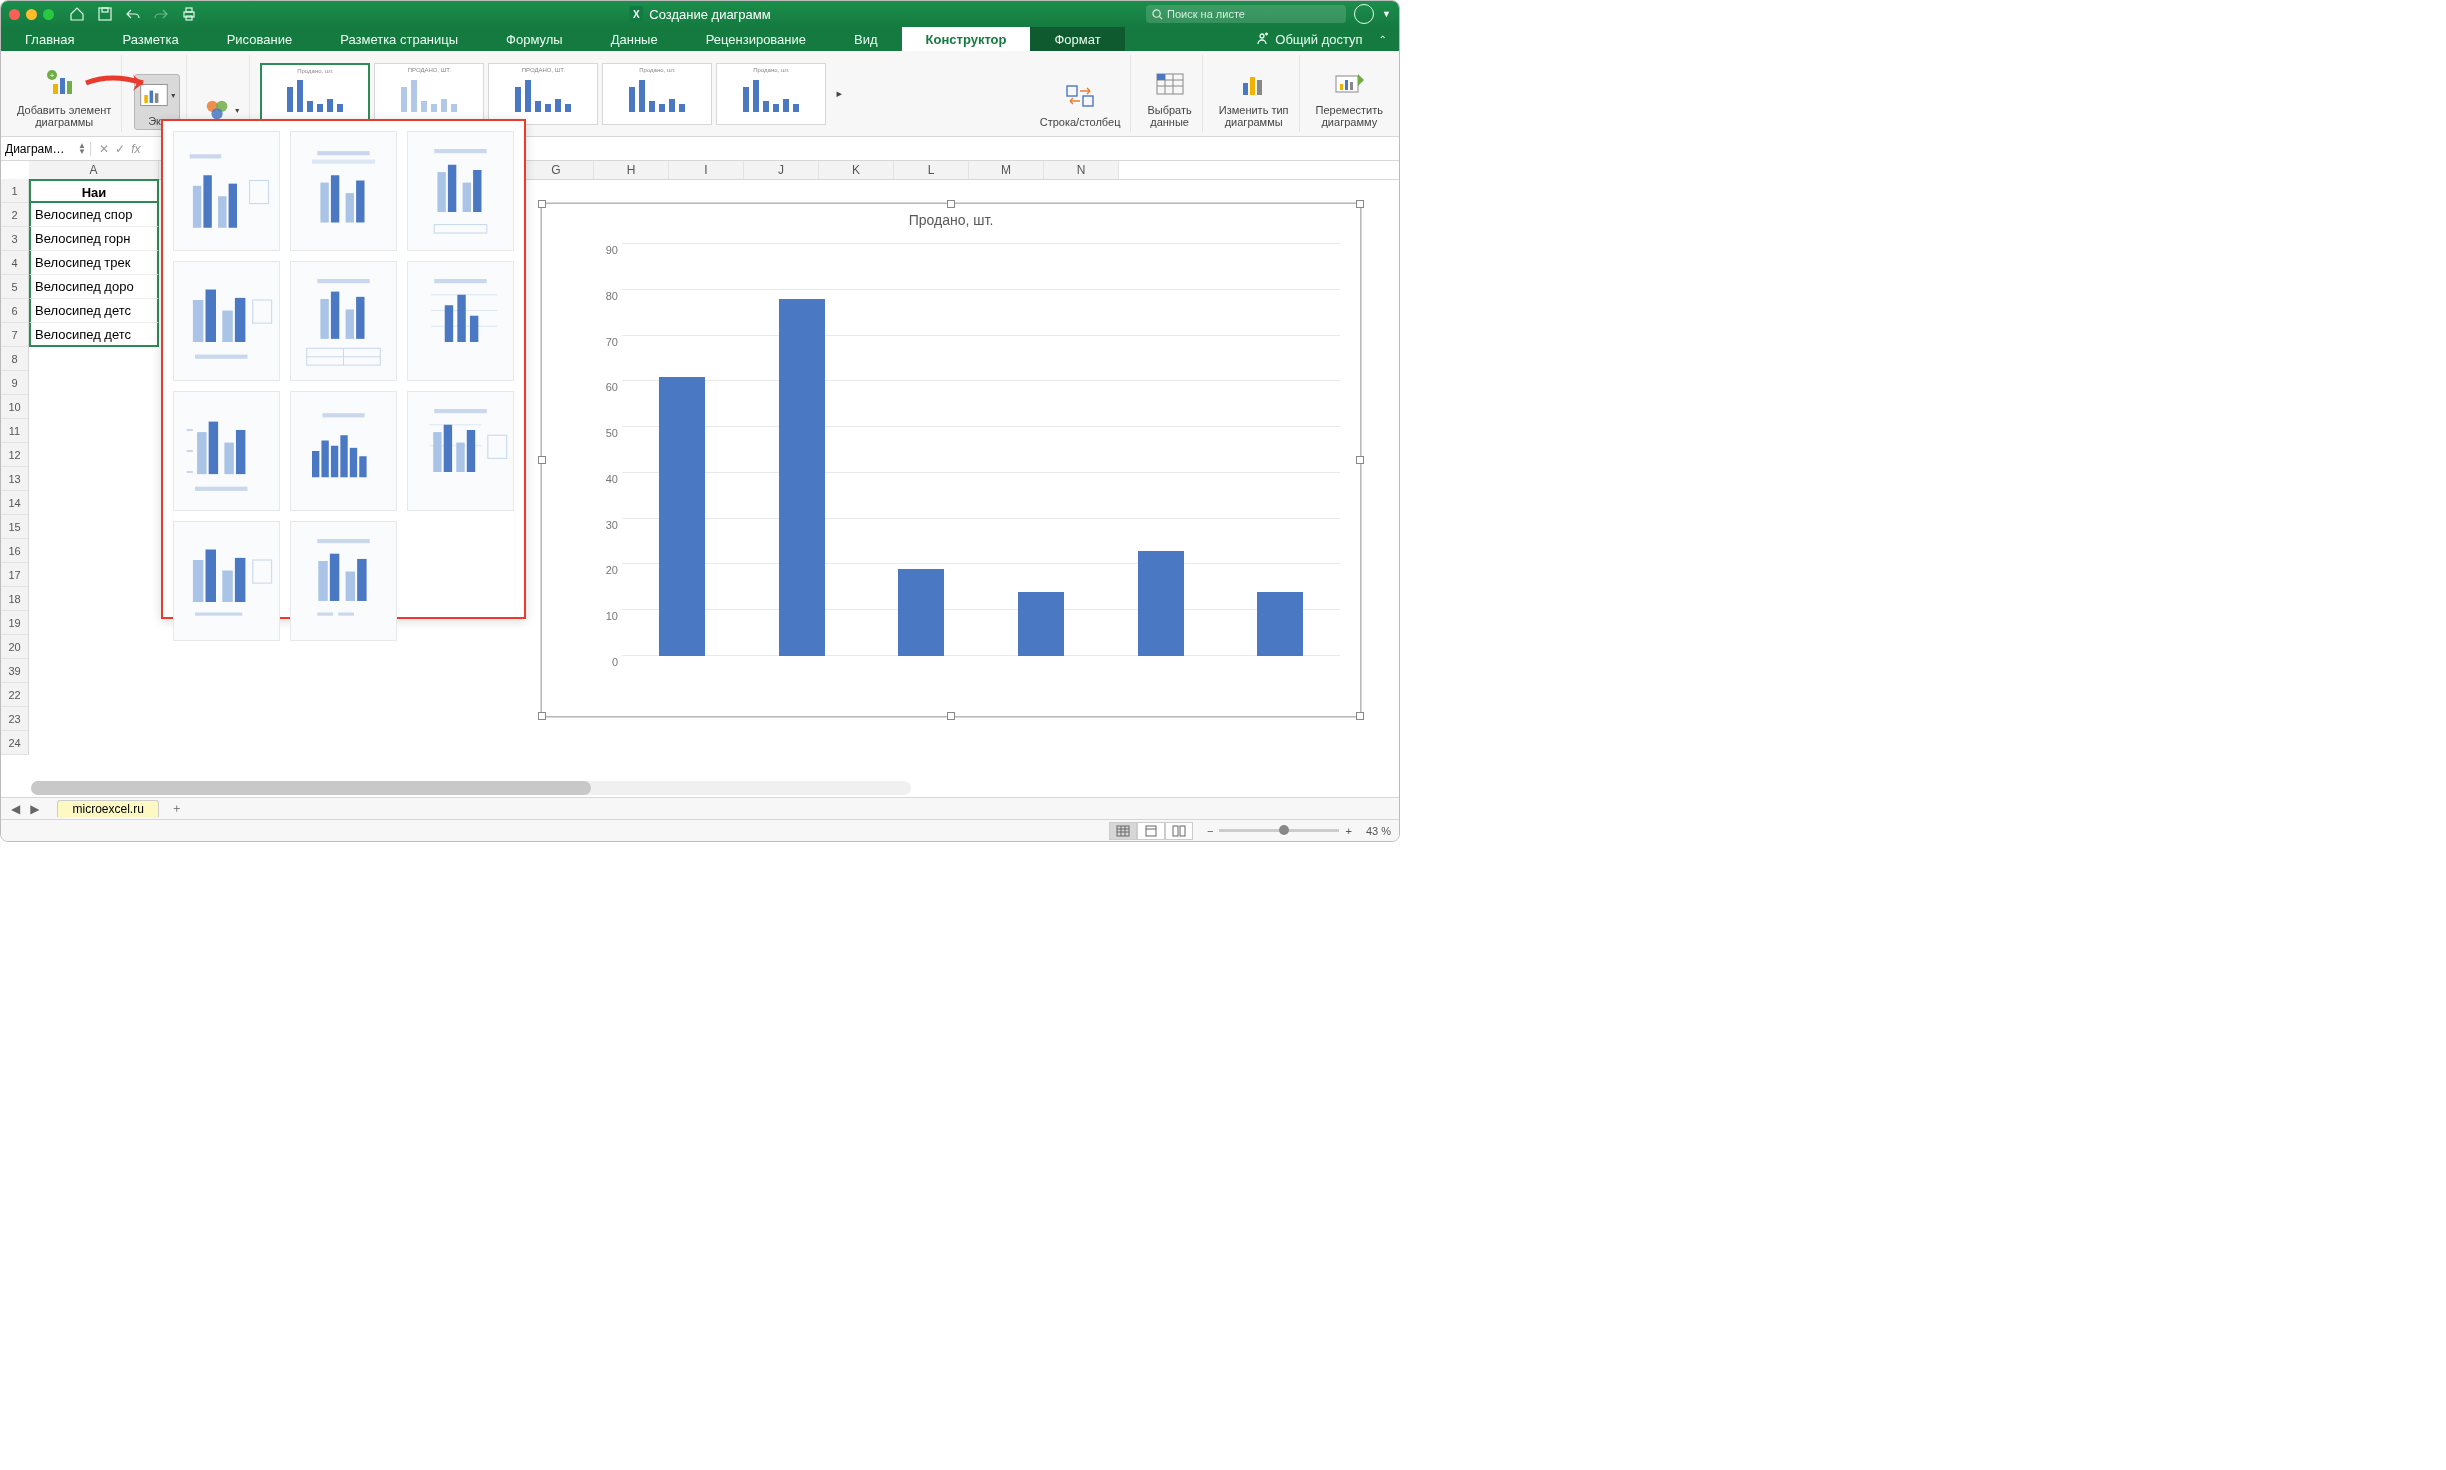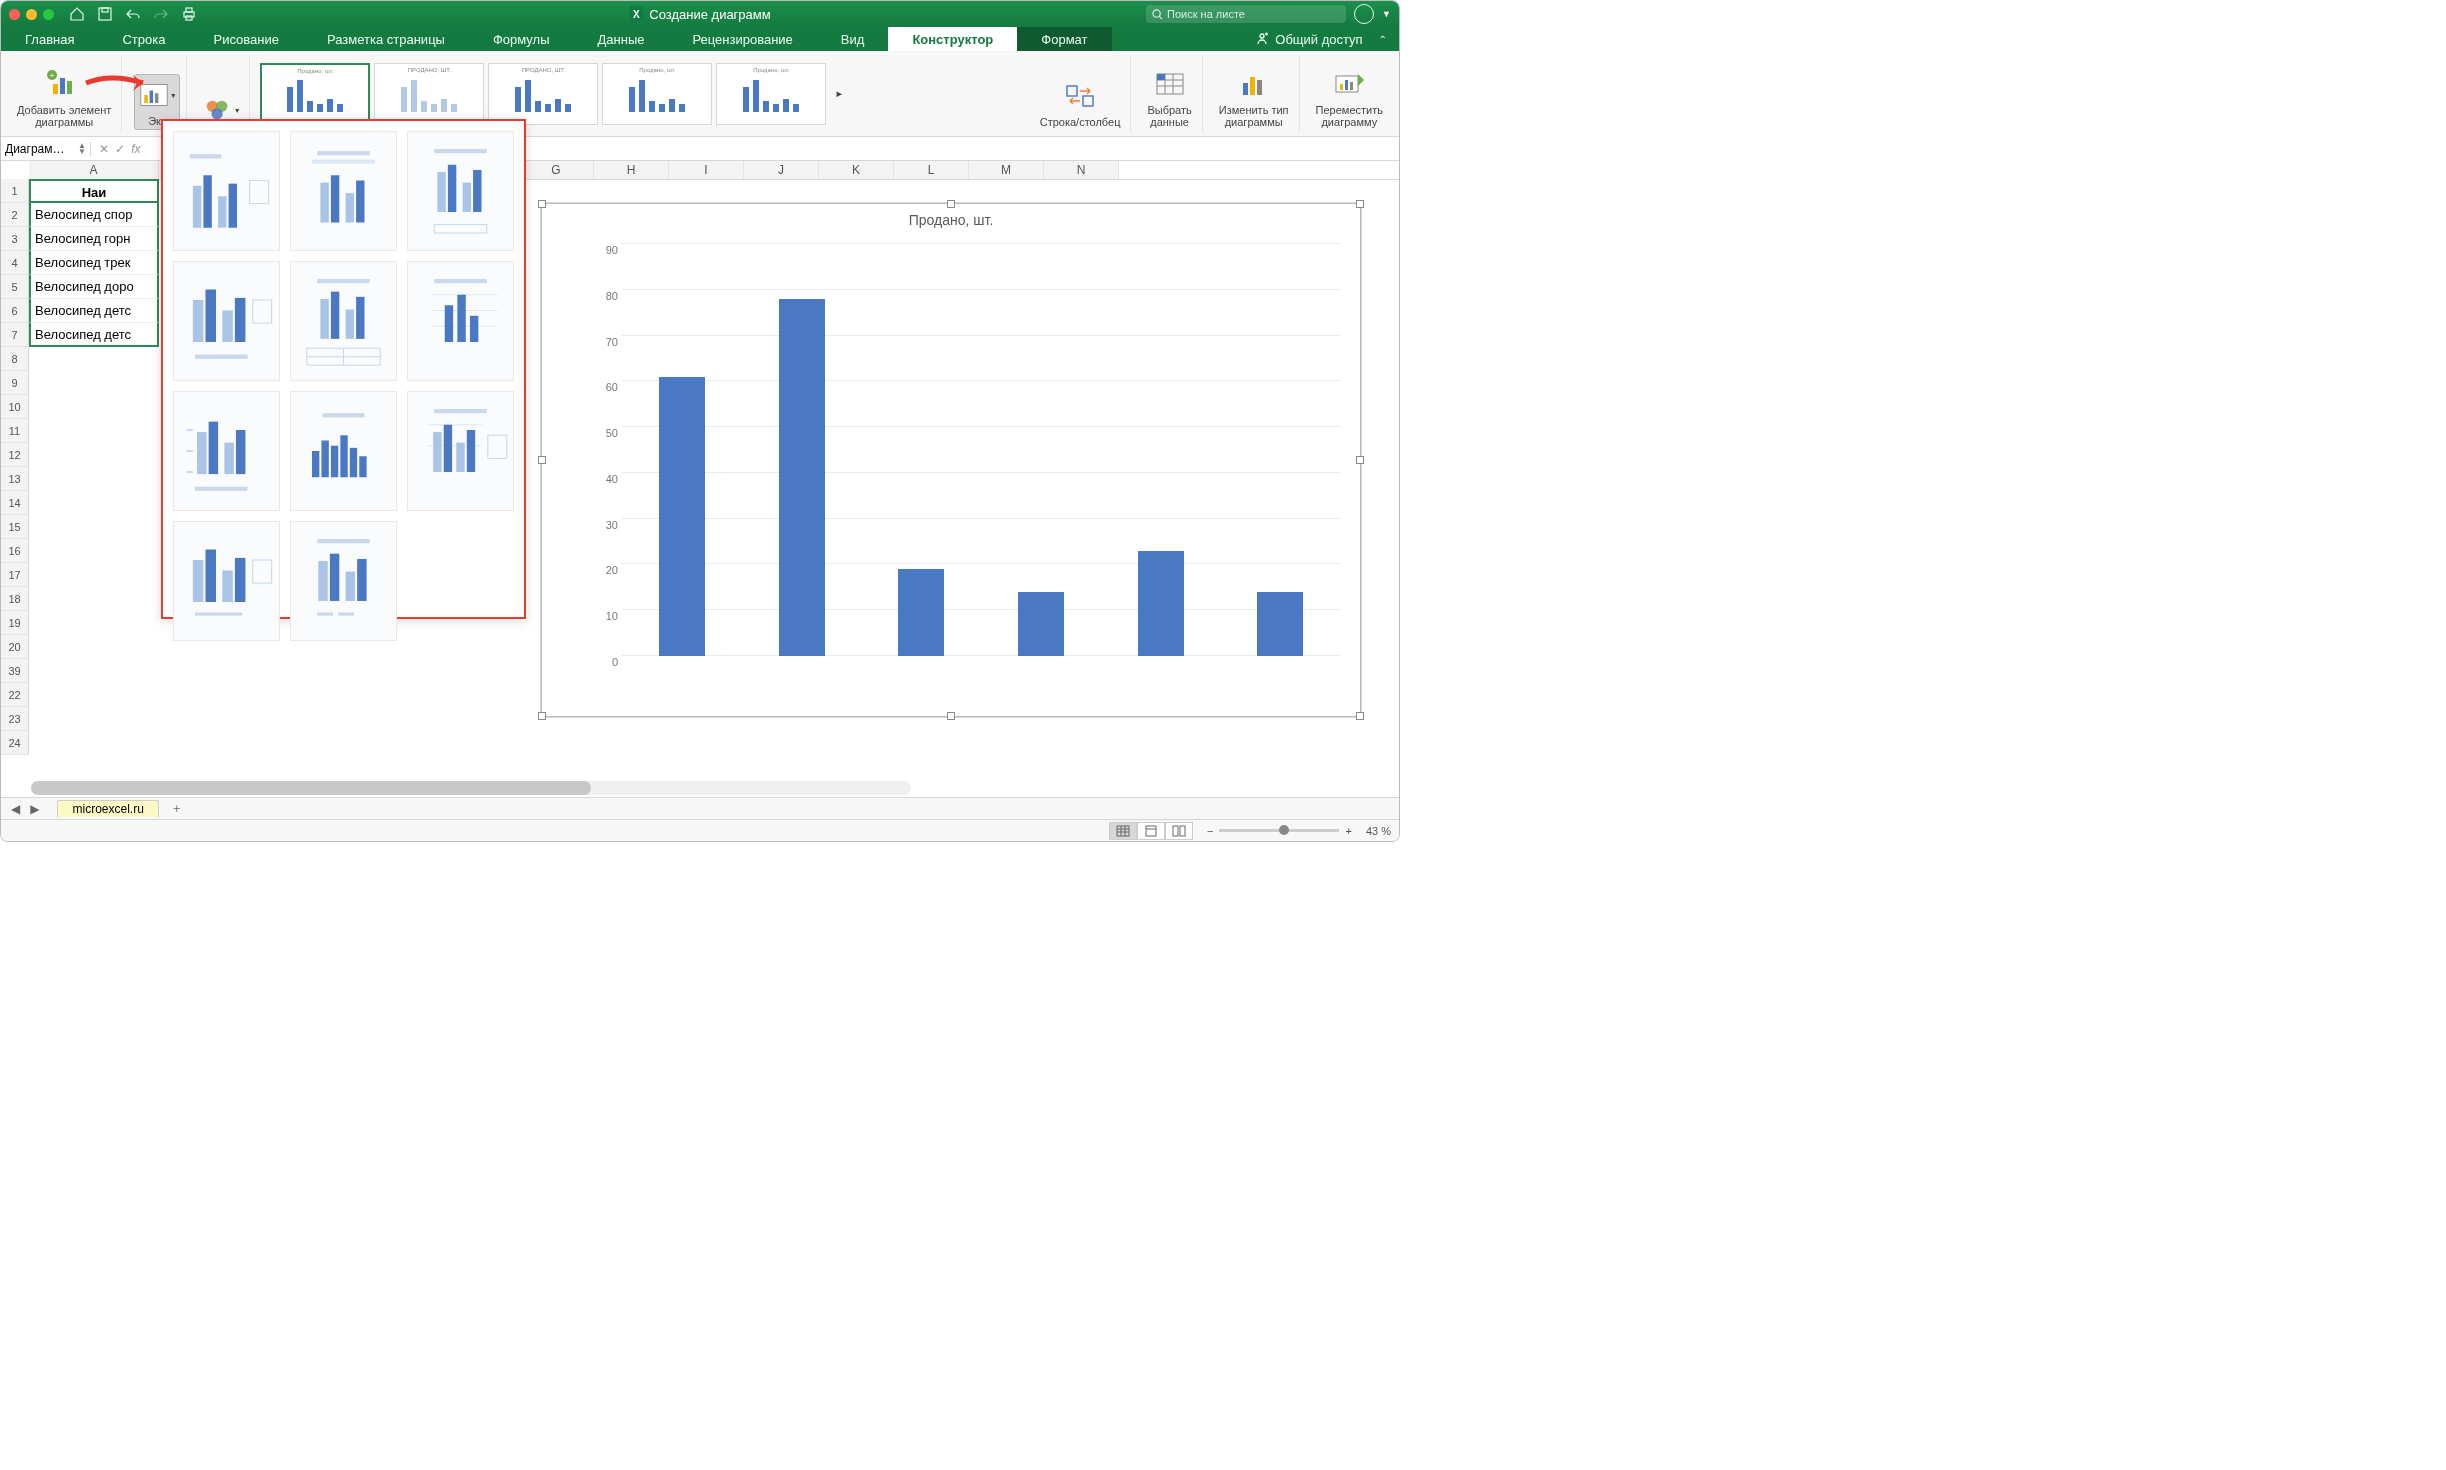--- a/index.html
+++ b/index.html
@@ -163,21 +163,21 @@
         </svg>
       <span>Поиск на листе</span>
     </div>
     <span class="smileicon"></span>
     <span style="font-size:9px;">▼</span>
   </div>
 </div>
 
 <div class="tabs">
   <div class="tab">Главная</div>
-  <div class="tab">Строка</div>
+  <div class="tab">Разметка</div>
   <div class="tab">Рисование</div>
   <div class="tab">Разметка страницы</div>
   <div class="tab">Формулы</div>
   <div class="tab">Данные</div>
   <div class="tab">Рецензирование</div>
   <div class="tab">Вид</div>
   <div class="tab active">Конструктор</div>
   <div class="tab dark">Формат</div>
   <div class="tabs-right">
     <svg width="14" height="14" viewBox="0 0 14 14" fill="none" stroke="#e9fff1" stroke-width="1.3">

